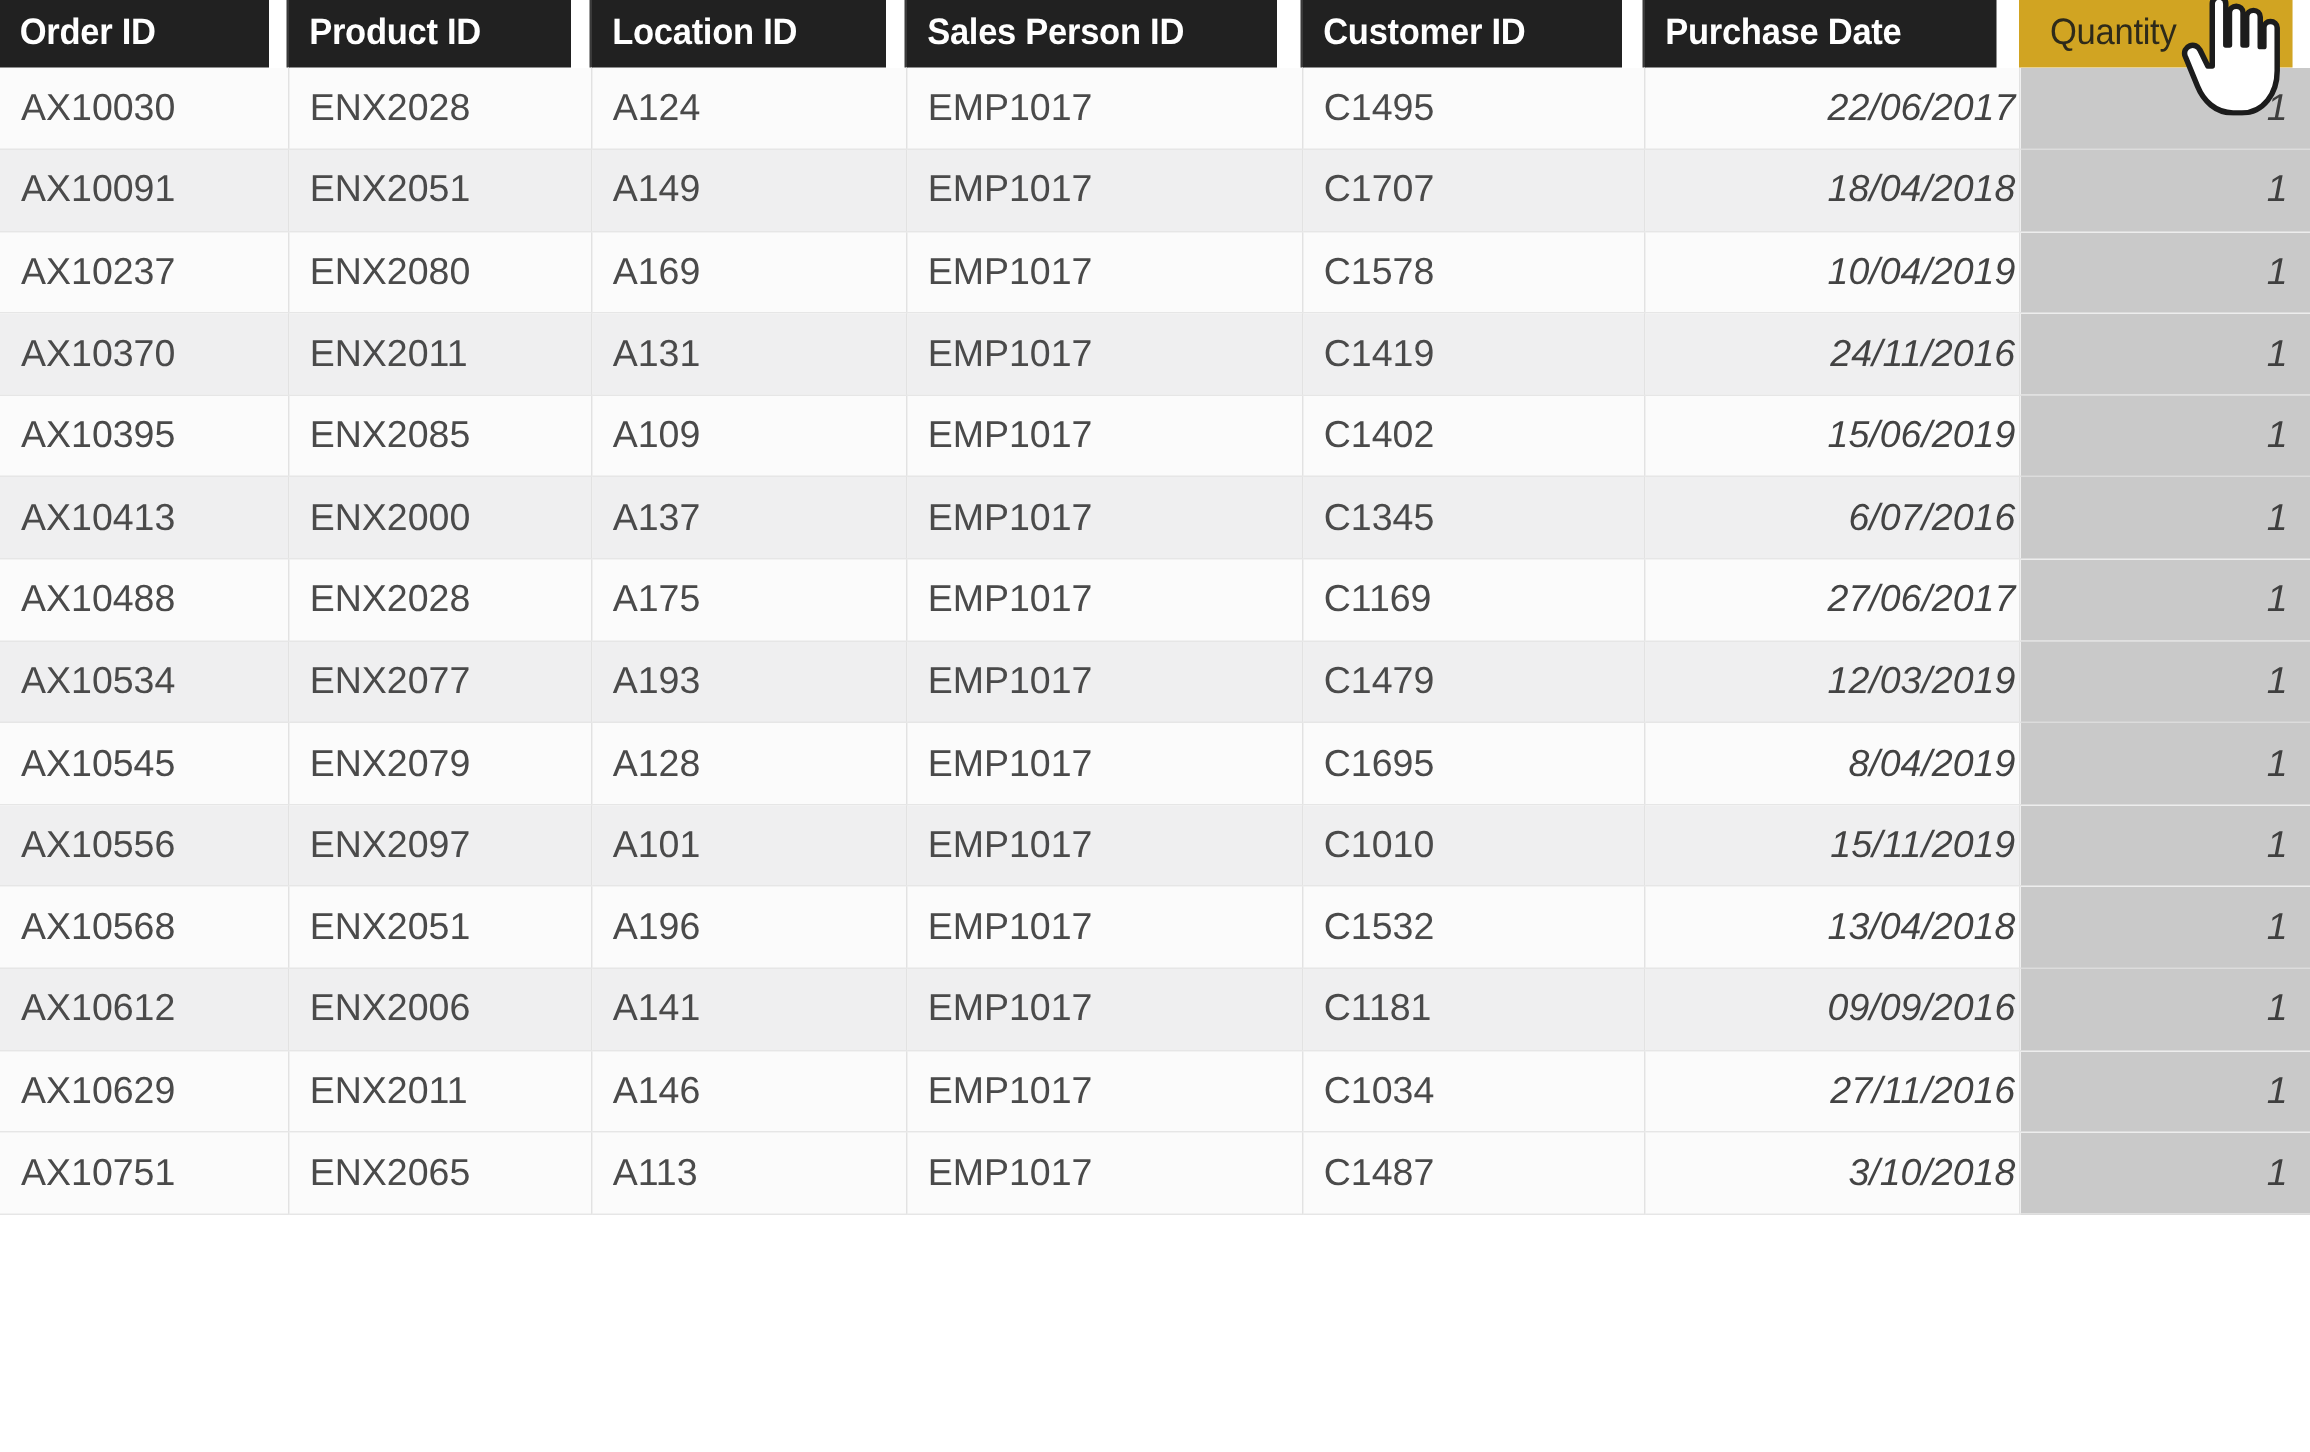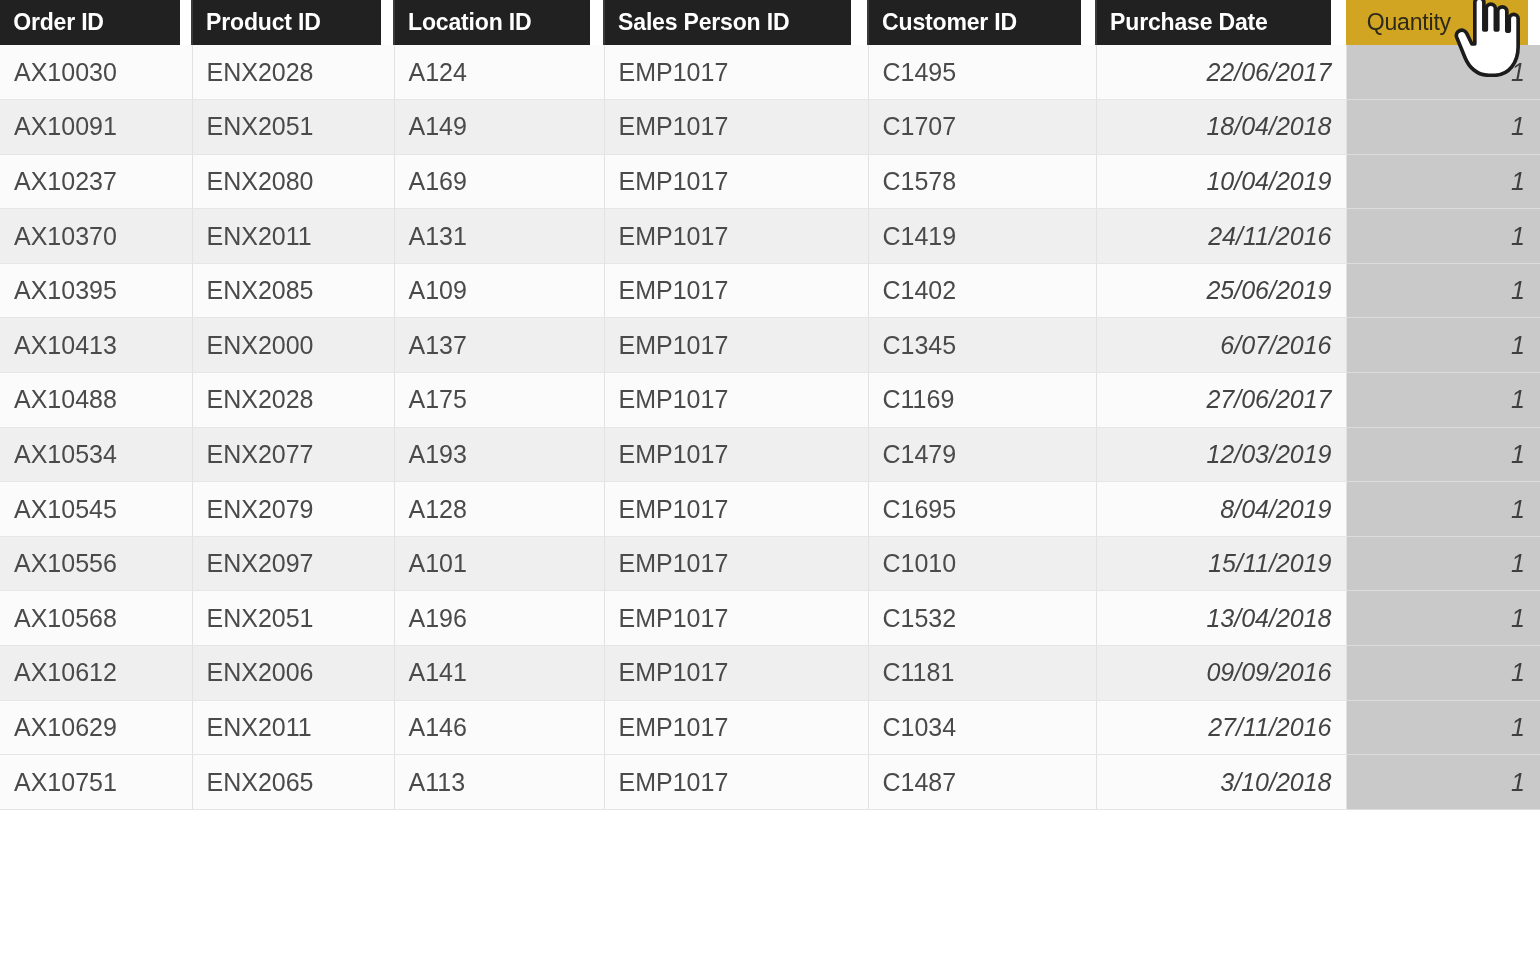--- a/index.html
+++ b/index.html
@@ -77,21 +77,21 @@
     border-right: 1px solid #e2e2e2;
     border-bottom: 1px solid #e6e6e6;
     box-sizing: border-box;
     height: 54.6px;
   }
   tbody tr.odd td { background: #fbfbfb; }
   tbody tr.even td { background: #efeff0; }
 
   td.col-date {
     text-align: right;
-    padding-right: 14px;
+    padding-right: 2px;
     font-style: italic;
     color: #434343;
   }
   td.col-quantity {
     text-align: right;
     padding-right: 15px;
     font-style: italic;
     color: #3f3f3f;
     background: #c9c9c9 !important;
     border-right: none;
@@ -180,21 +180,21 @@
           <td>C1419</td>
           <td class="col-date">24/11/2016</td>
           <td class="col-quantity">1</td>
         </tr>
         <tr class="odd">
           <td>AX10395</td>
           <td>ENX2085</td>
           <td>A109</td>
           <td>EMP1017</td>
           <td>C1402</td>
-          <td class="col-date">25/06/2019</td>
+          <td class="col-date">15/06/2019</td>
           <td class="col-quantity">1</td>
         </tr>
         <tr class="even">
           <td>AX10413</td>
           <td>ENX2000</td>
           <td>A137</td>
           <td>EMP1017</td>
           <td>C1345</td>
           <td class="col-date">6/07/2016</td>
           <td class="col-quantity">1</td>

